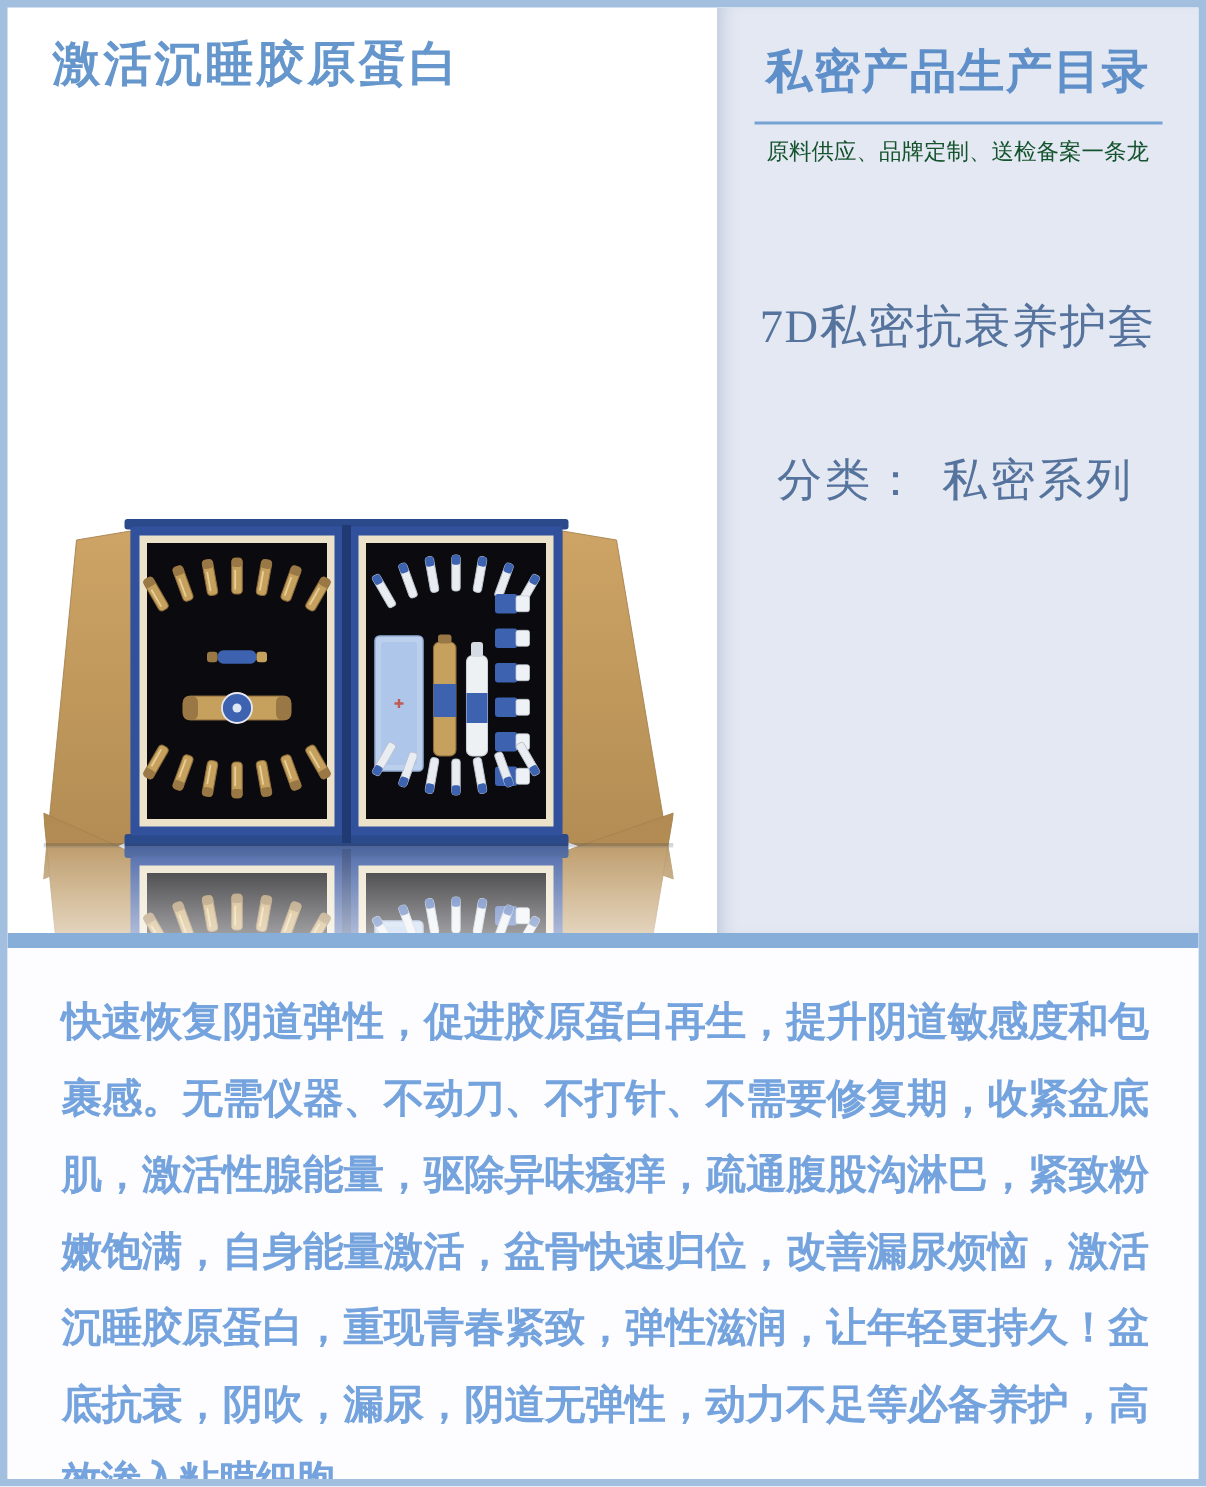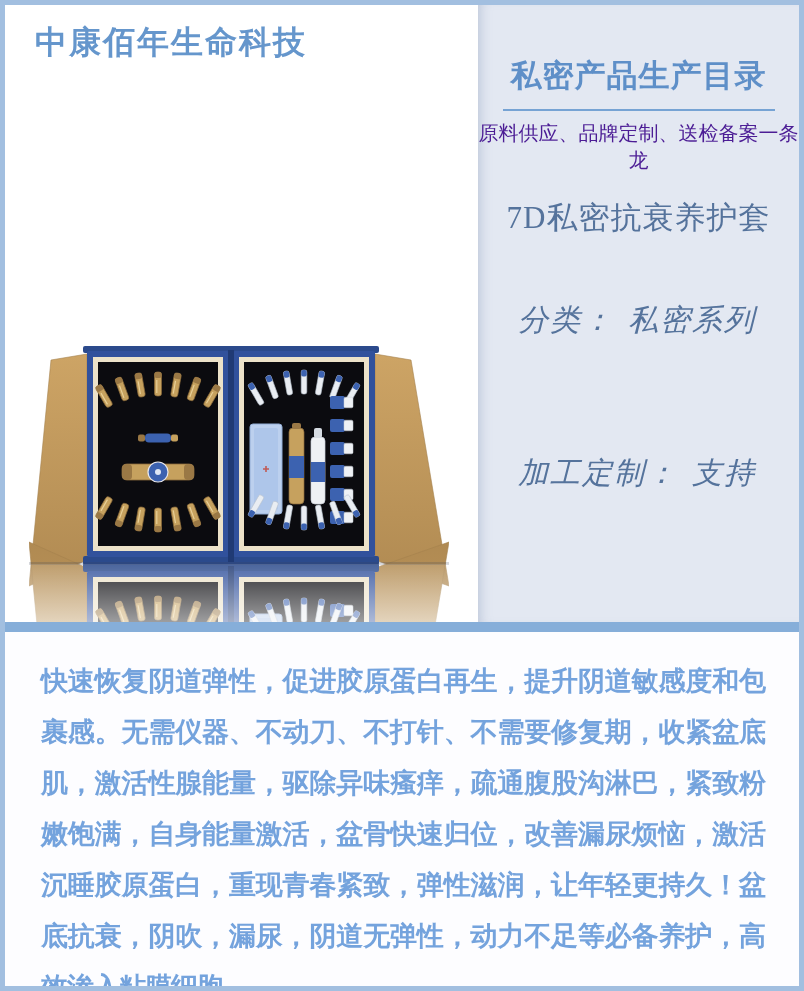--- a/index.html
+++ b/index.html
@@ -20,40 +20,40 @@
   }
   .photo{
     position:absolute;left:24px;top:333px;width:420px;height:284px;
   }
   
   .right-panel{
     position:absolute;top:0;right:0;width:321px;height:617px;
     background:#e3e8f2;
     box-shadow:inset 10px 0 12px -8px rgba(110,130,165,.35);
   }
-  .catalog-header{padding-top:50px;text-align:center;}
+  .catalog-header{padding-top:22px;text-align:center;}
   .catalog-title{
     font-size:31px;font-weight:bold;color:#5e8fc8;letter-spacing:1px;
   }
   .catalog-underline{
     width:272px;height:2px;background:#76a3d4;margin:12px auto 9px auto;
   }
   .catalog-subtitle{
-    font-size:20px;color:#4c1d95;letter-spacing:0px;
+    font-size:15px;color:#14532d;letter-spacing:0px;
   }
   .product-title{
     position:absolute;left:0;right:0;top:192px;
     text-align:center;
     font-family:"Liberation Serif","DejaVu Serif",serif;
     font-size:31px;color:#55739c;font-weight:500;
     letter-spacing:1px;white-space:nowrap;
   }
   .spec-row{
     position:absolute;left:40px;
-    font-size:30px;color:#55739c;letter-spacing:2px;white-space:nowrap;font-style:italic;
+    font-size:30px;color:#55739c;letter-spacing:2px;white-space:nowrap;
   }
   .spec-row .value{margin-left:14px;}
   .spec-row.r0{top:295px;}
   .spec-row.r1{top:372px;}
   .spec-row.r2{top:448px;}
   .spec-row.r3{top:523px;}
   
   .divider{
     position:absolute;left:0;right:0;top:617px;height:10px;
     background:#86aed9;
@@ -68,21 +68,21 @@
     font-size:27px;font-weight:bold;color:#74a3dd;
     letter-spacing:-1px;line-height:51px;
     text-align:justify;
   }
 </style>
 </head>
 <body>
 
 <div class="canvas">
 
-  <div class="logo">中康佰年生命科技</div>
+  <div class="logo">激活沉睡胶原蛋白</div>
 
   <div class="photo">
     <svg width="420" height="284" viewBox="0 0 420 284" xmlns="http://www.w3.org/2000/svg">
       <defs>
         <linearGradient id="goldFlap" x1="0" y1="0" x2="0" y2="1">
           <stop offset="0" stop-color="#cda465"></stop>
           <stop offset="1" stop-color="#b08a52"></stop>
         </linearGradient>
         <linearGradient id="fade" x1="0" y1="0" x2="0" y2="1">
           <stop offset="0" stop-color="#ffffff" stop-opacity="0.15"></stop>
@@ -205,23 +205,20 @@
       <div class="catalog-title">私密产品生产目录</div>
       <div class="catalog-underline"></div>
       <div class="catalog-subtitle">原料供应、品牌定制、送检备案一条龙</div>
     </div>
 
     <div class="product-title">7D私密抗衰养护套</div>
 
     <div class="spec-row r0">
       <span class="label">分类：</span><span class="value">私密系列</span>
     </div>
-    <div class="spec-row r2">
-      <span class="label">加工定制：</span><span class="value">支持</span>
-    </div>
   </div>
 
   <div class="divider"></div>
 
   <div class="bottom">
     <div class="description">快速恢复阴道弹性，促进胶原蛋白再生，提升阴道敏感度和包裹感。无需仪器、不动刀、不打针、不需要修复期，收紧盆底肌，激活性腺能量，驱除异味瘙痒，疏通腹股沟淋巴，紧致粉嫩饱满，自身能量激活，盆骨快速归位，改善漏尿烦恼，激活沉睡胶原蛋白，重现青春紧致，弹性滋润，让年轻更持久！盆底抗衰，阴吹，漏尿，阴道无弹性，动力不足等必备养护，高效渗入粘膜细胞。</div>
   </div>
 
 </div>
 

